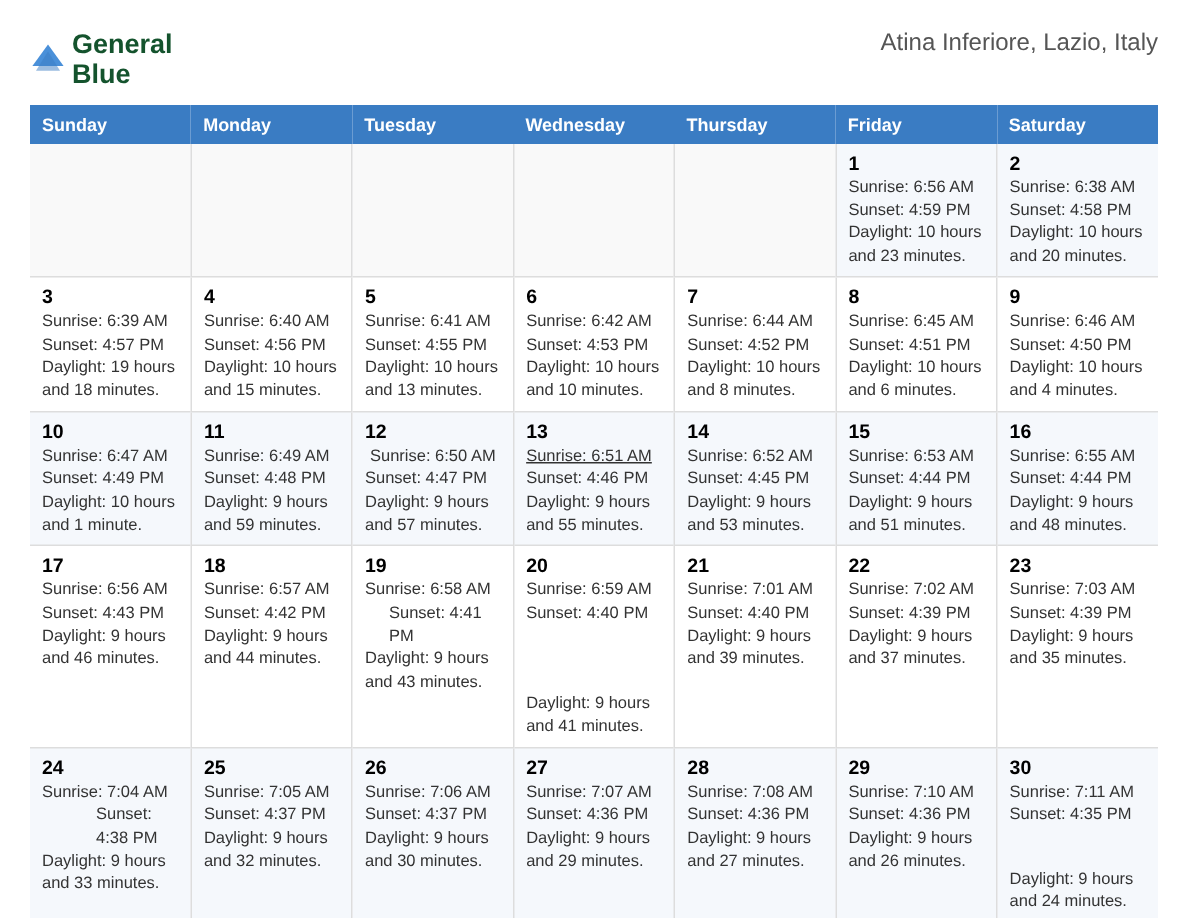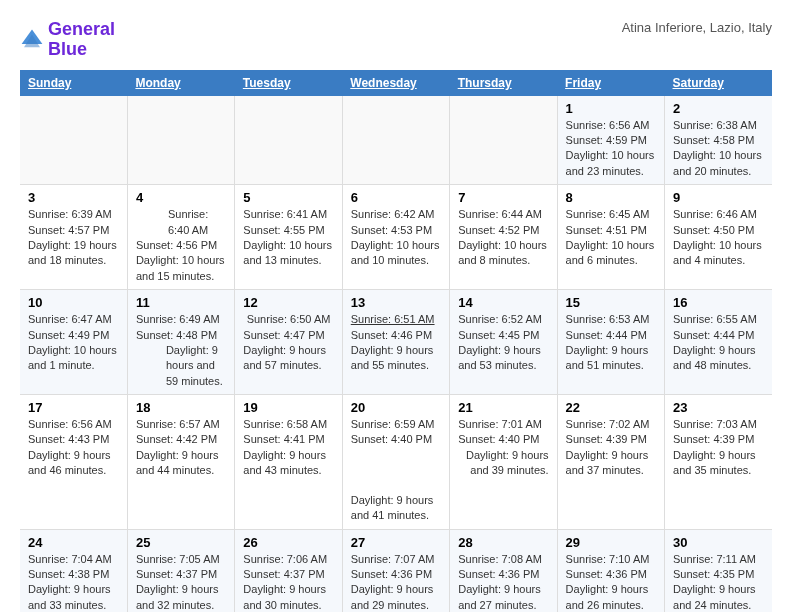--- a/index.html
+++ b/index.html
@@ -21,53 +21,52 @@
       align-items: center;
       gap: 4px;
     }
     .logo-text {
       font-size: 18px;
       font-weight: bold;
       color: #333;
       line-height: 1.1;
     }
     .logo-text span {
-      color: #6d28d9;
+      color: #14532d;
     }
     .logo-icon {
       width: 24px;
       height: 24px;
     }
     .title-section {
       text-align: right;
     }
     .month-title {
       font-size: 36px;
       font-weight: normal;
       color: #333;
     }
     .location-title {
-      font-size: 13px;
+      font-size: 16px;
       color: #555;
     }
     table {
       width: 100%;
       border-collapse: collapse;
       font-size: 11px;
     }
     thead tr {
       background-color: #3a7cc3;
       color: #fff;
     }
     thead th {
       padding: 6px 8px;
       text-align: left;
       font-size: 12px;
       font-weight: bold;
-      text-decoration: underline;
     }
     tbody tr {
       border-bottom: 1px solid #ddd;
     }
     tbody td {
       padding: 5px 8px;
       vertical-align: top;
       border-right: 1px solid #ddd;
       width: calc(100% / 7);
       min-height: 80px;
@@ -155,21 +154,21 @@
           <span class="day-number">3</span>
           <div class="day-info">
             <span style="display: block;">Sunrise: 6:39 AM</span>
             <span style="display: block;">Sunset: 4:57 PM</span>
             <span style="display: block;">Daylight: 19 hours and 18 minutes.</span>
           </div>
         </td>
         <td>
           <span class="day-number">4</span>
           <div class="day-info">
-            <span style="display: block; margin-left: 32px;">Sunrise: 6:40 AM</span>
+            <span style="display: block;">Sunrise: 6:40 AM</span>
             <span style="display: block;">Sunset: 4:56 PM</span>
             <span style="display: block;">Daylight: 10 hours and 15 minutes.</span>
           </div>
         </td>
         <td>
           <span class="day-number">5</span>
           <div class="day-info">
             <span style="display: block;">Sunrise: 6:41 AM</span>
             <span style="display: block;">Sunset: 4:55 PM</span>
             <span style="display: block;">Daylight: 10 hours and 13 minutes.</span>
@@ -215,21 +214,21 @@
             <span style="display: block;">Sunrise: 6:47 AM</span>
             <span style="display: block;">Sunset: 4:49 PM</span>
             <span style="display: block;">Daylight: 10 hours and 1 minute.</span>
           </div>
         </td>
         <td>
           <span class="day-number">11</span>
           <div class="day-info">
             <span style="display: block;">Sunrise: 6:49 AM</span>
             <span style="display: block;">Sunset: 4:48 PM</span>
-            <span style="display: block; margin-left: 30px;">Daylight: 9 hours and 59 minutes.</span>
+            <span style="display: block;">Daylight: 9 hours and 59 minutes.</span>
           </div>
         </td>
         <td>
           <span class="day-number">12</span>
           <div class="day-info">
             <span style="display: block; text-align: center;">Sunrise: 6:50 AM</span>
             <span style="display: block;">Sunset: 4:47 PM</span>
             <span style="display: block;">Daylight: 9 hours and 57 minutes.</span>
           </div>
         </td>
@@ -280,38 +279,38 @@
           <div class="day-info">
             <span style="display: block;">Sunrise: 6:57 AM</span>
             <span style="display: block;">Sunset: 4:42 PM</span>
             <span style="display: block;">Daylight: 9 hours and 44 minutes.</span>
           </div>
         </td>
         <td>
           <span class="day-number">19</span>
           <div class="day-info">
             <span style="display: block;">Sunrise: 6:58 AM</span>
-            <span style="display: block;">Sunset: 4:41 PM</span>
+            <span style="display: block; margin-left: 16px;">Sunset: 4:41 PM</span>
             <span style="display: block;">Daylight: 9 hours and 43 minutes.</span>
           </div>
         </td>
         <td>
           <span class="day-number">20</span>
           <div class="day-info">
             <span style="display: block;">Sunrise: 6:59 AM</span>
             <span style="display: block;">Sunset: 4:40 PM</span>
             <span style="display: block; margin-top: 45px;">Daylight: 9 hours and 41 minutes.</span>
           </div>
         </td>
         <td>
           <span class="day-number">21</span>
           <div class="day-info">
             <span style="display: block;">Sunrise: 7:01 AM</span>
             <span style="display: block;">Sunset: 4:40 PM</span>
-            <span style="display: block; text-align: right;">Daylight: 9 hours and 39 minutes.</span>
+            <span style="display: block;">Daylight: 9 hours and 39 minutes.</span>
           </div>
         </td>
         <td>
           <span class="day-number">22</span>
           <div class="day-info">
             <span style="display: block;">Sunrise: 7:02 AM</span>
             <span style="display: block;">Sunset: 4:39 PM</span>
             <span style="display: block;">Daylight: 9 hours and 37 minutes.</span>
           </div>
         </td>
@@ -322,21 +321,21 @@
             <span style="display: block;">Sunset: 4:39 PM</span>
             <span style="display: block;">Daylight: 9 hours and 35 minutes.</span>
           </div>
         </td>
       </tr>
       <tr>
         <td>
           <span class="day-number">24</span>
           <div class="day-info">
             <span style="display: block;">Sunrise: 7:04 AM</span>
-            <span style="display: block;">Sunset: 4:38 PM</span>
+            <span style="display: block; margin-left: 36px;">Sunset: 4:38 PM</span>
             <span style="display: block;">Daylight: 9 hours and 33 minutes.</span>
           </div>
         </td>
         <td>
           <span class="day-number">25</span>
           <div class="day-info">
             <span style="display: block;">Sunrise: 7:05 AM</span>
             <span style="display: block;">Sunset: 4:37 PM</span>
             <span style="display: block;">Daylight: 9 hours and 32 minutes.</span>
           </div>
@@ -371,18 +370,18 @@
             <span style="display: block;">Sunrise: 7:10 AM</span>
             <span style="display: block;">Sunset: 4:36 PM</span>
             <span style="display: block;">Daylight: 9 hours and 26 minutes.</span>
           </div>
         </td>
         <td>
           <span class="day-number">30</span>
           <div class="day-info">
             <span style="display: block;">Sunrise: 7:11 AM</span>
             <span style="display: block;">Sunset: 4:35 PM</span>
-            <span style="display: block;">Daylight: 9 hours and 24 minutes.</span>
+            <span style="display: block; margin-top: 27px;">Daylight: 9 hours and 24 minutes.</span>
           </div>
         </td>
       </tr>
     </tbody>
 </table>
 
 </body></html>

